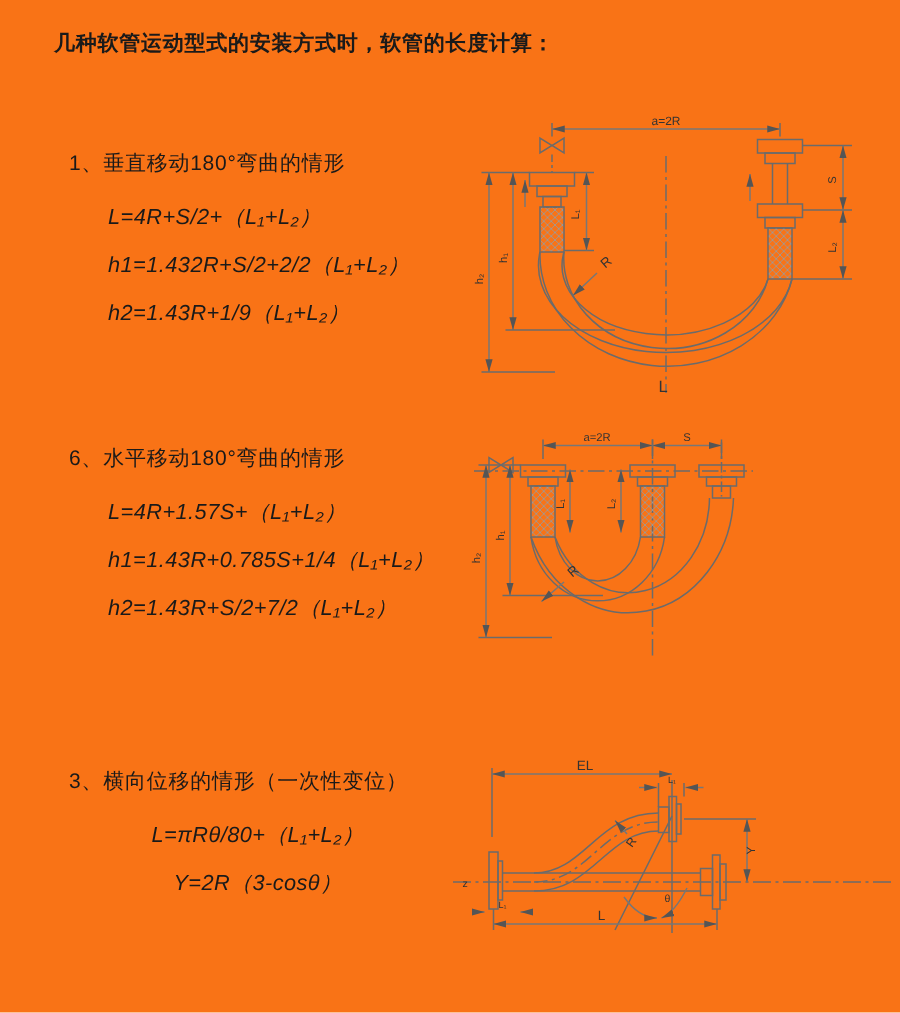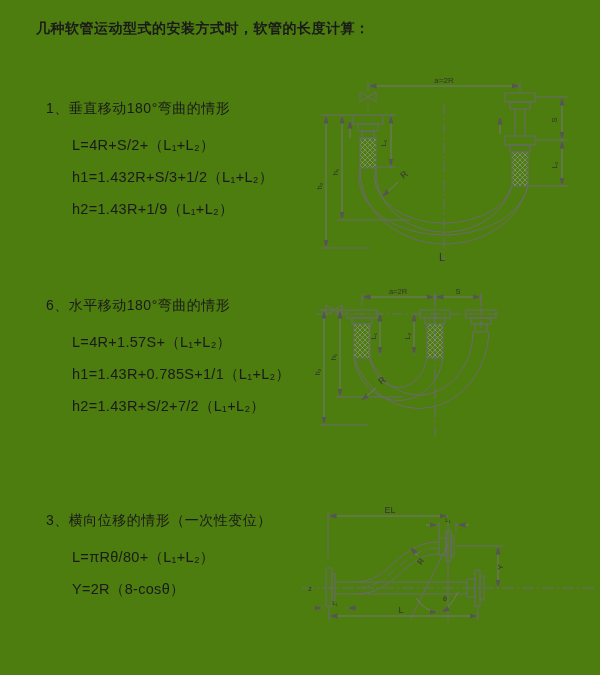--- a/index.html
+++ b/index.html
@@ -1,56 +1,56 @@
 <!DOCTYPE html>
 <html><head>
 <meta charset="utf-8">
 <style>
   html,body{margin:0;padding:0;background:#fff;}
-  .page{position:relative;width:600px;height:675px;background:#4d7c0f;overflow:hidden;
+  .page{position:relative;width:600px;height:675px;background:#f97316;overflow:hidden;
         font-family:"Liberation Sans","DejaVu Sans",sans-serif;color:#1a1a1a;}
   .title{position:absolute;left:36px;top:20px;font-size:14px;font-weight:700;letter-spacing:.5px;}
   .section{position:absolute;left:46px;}
   .section .heading{font-size:14px;font-weight:400;letter-spacing:.5px;}
-  .formulas{margin:11px 0 0 26px;font-size:14.5px;line-height:32px;letter-spacing:.3px;}
+  .formulas{margin:11px 0 0 26px;font-size:14.5px;line-height:32px;letter-spacing:.3px;font-style:italic;}
   .diag{position:absolute;}
   .diag text{font-family:"Liberation Sans","DejaVu Sans",sans-serif;fill:#333;stroke:none;}
   .geo{stroke:#6b6b6b;fill:none;stroke-width:1;}
   .dim{stroke:#777;}
 </style>
 </head>
 <body>
 
 <div class="page">
 
   <div class="title">几种软管运动型式的安装方式时，软管的长度计算：</div>
 
   <div class="section" style="top:100px;">
     <div class="heading">1、垂直移动180°弯曲的情形</div>
     <div class="formulas">
       <div>L=4R+S/2+（L₁+L₂）</div>
-      <div>h1=1.432R+S/3+1/2（L₁+L₂）</div>
+      <div>h1=1.432R+S/2+2/2（L₁+L₂）</div>
       <div>h2=1.43R+1/9（L₁+L₂）</div>
     </div>
   </div>
 
   <div class="section" style="top:297px;">
     <div class="heading">6、水平移动180°弯曲的情形</div>
     <div class="formulas">
       <div>L=4R+1.57S+（L₁+L₂）</div>
-      <div>h1=1.43R+0.785S+1/1（L₁+L₂）</div>
+      <div>h1=1.43R+0.785S+1/4（L₁+L₂）</div>
       <div>h2=1.43R+S/2+7/2（L₁+L₂）</div>
     </div>
   </div>
 
-  <div class="section" style="top:512px;">
+  <div class="section" style="top:512px;text-align:center;">
     <div class="heading">3、横向位移的情形（一次性变位）</div>
     <div class="formulas">
       <div>L=πRθ/80+（L₁+L₂）</div>
-      <div>Y=2R（8-cosθ）</div>
+      <div>Y=2R（3-cosθ）</div>
     </div>
   </div>
 
   <svg class="diag" style="left:310px;top:70px;" width="290" height="195" viewBox="0 0 290 195">
     <defs>
       <marker id="ar1" markerWidth="9" markerHeight="7" refX="8.5" refY="3" orient="auto-start-reverse" markerUnits="userSpaceOnUse">
         <path d="M0,0.6 L8.5,3 L0,5.4 Z" fill="#555"></path>
       </marker>
       <pattern id="bp1" width="5" height="5" patternUnits="userSpaceOnUse">
         <path d="M0,5 L5,0 M0,0 L5,5" stroke="#9a9a9a" stroke-width="0.6" fill="none"></path>

